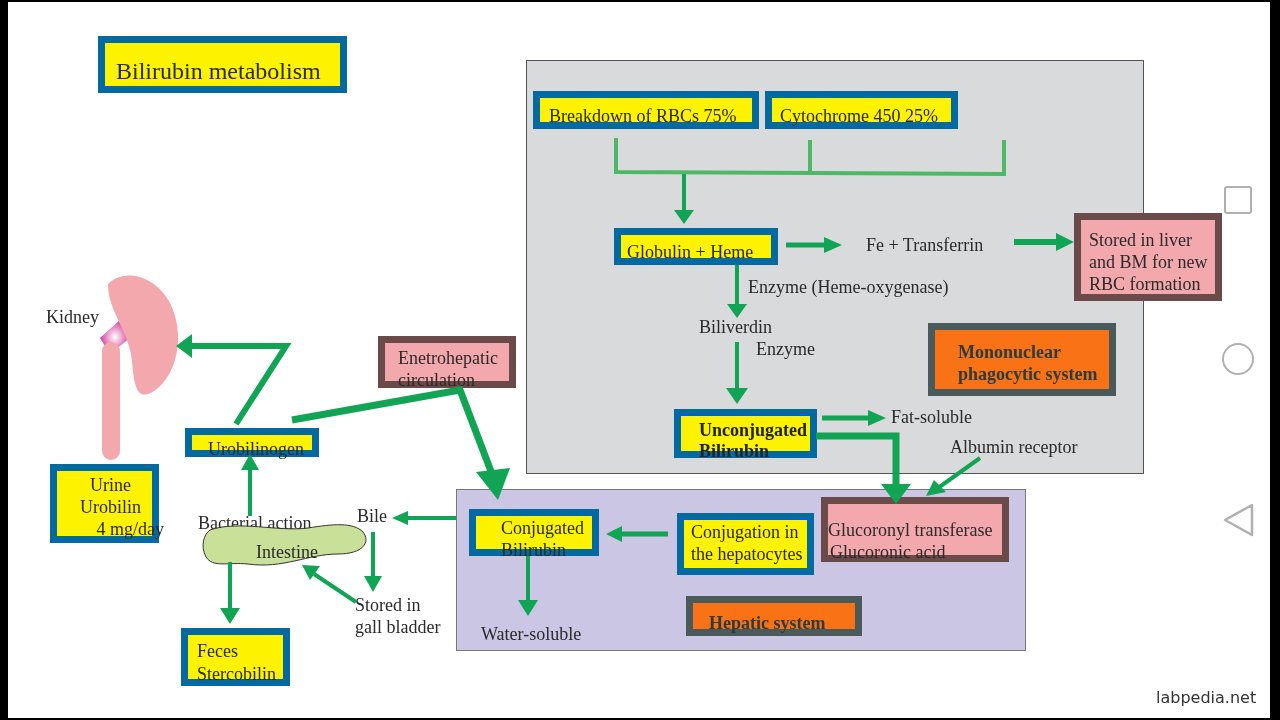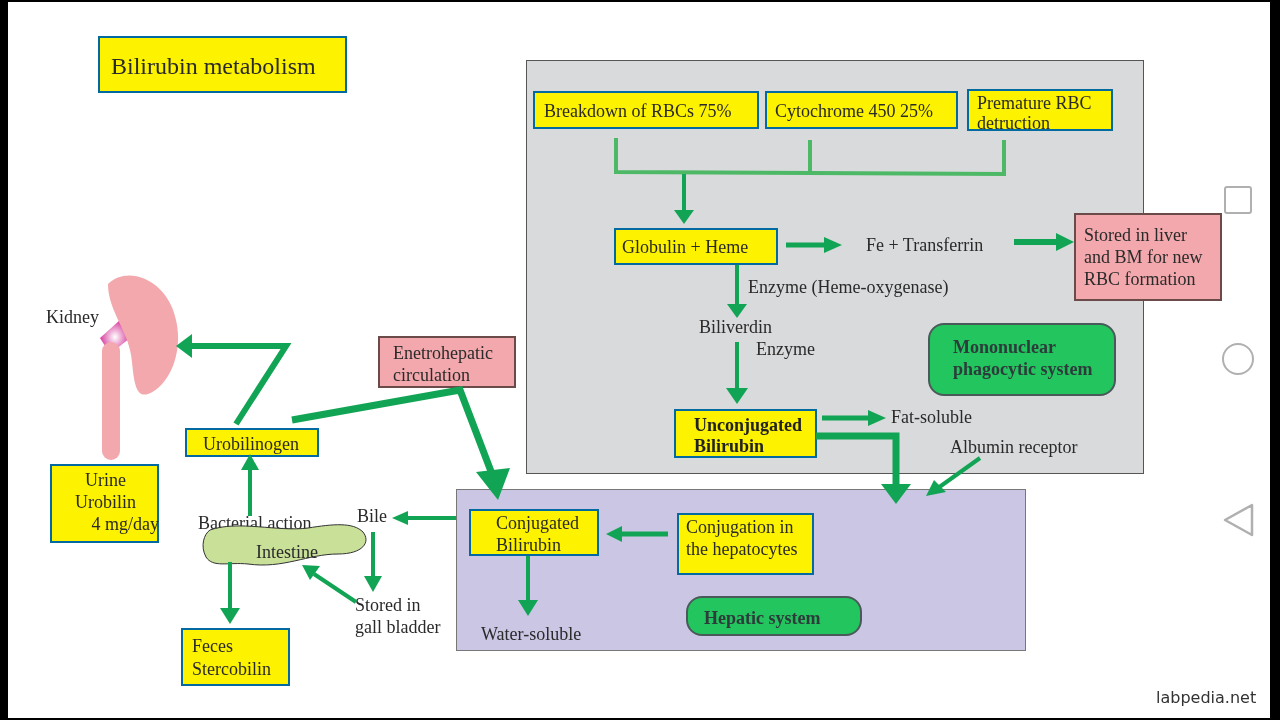--- a/index.html
+++ b/index.html
@@ -1,22 +1,22 @@
 <!DOCTYPE html>
 <html><head>
 <meta charset="utf-8">
 <style>
   html, body { margin:0; padding:0; }
   body { width:1280px; height:720px; background:#000; position:relative; overflow:hidden;
          font-family:"Liberation Serif", "DejaVu Serif", serif; color:#222; }
   #slide { position:absolute; left:8px; top:2px; width:1262px; height:716px; background:#fff; }
-  .box { position:absolute; box-sizing:border-box; border:2px solid #0369a1; }
+  .box { position:absolute; box-sizing:border-box; border:7px solid #0369a1; }
   .yellow { background:#fdf200; }
   .pink { background:#f2a8ac; border-color:#6b4a4a; }
-  .cyan { background:#22c55e; border-color:#4a5a5a;border-radius:16px; }
+  .cyan { background:#f97316; border-color:#4a5a5a; }
   .txt { position:absolute; font-size:18px; line-height:22px; white-space:nowrap; color:#2a2a2a; }
   .panel-gray { position:absolute; background:#d9dadc; border:1px solid #555; box-sizing:border-box; }
   .panel-lav { position:absolute; background:#cac6e4; border:1px solid #777; box-sizing:border-box; }
   .bold { font-weight:bold; color:#2d3b3b; }
   svg { position:absolute; left:0; top:0; }
   .navbtn { position:absolute; box-sizing:border-box; cursor:pointer; }
   .watermark { position:absolute; font-family:"DejaVu Sans", sans-serif; font-size:16px; color:#333; }
 </style>
 </head>
 <body>
@@ -29,24 +29,20 @@
 
   <div class="panel-gray" style="left:518px;top:58px;width:618px;height:414px;"></div>
 
   <div class="panel-lav" style="left:448px;top:487px;width:570px;height:162px;"></div>
 
   <div class="box yellow" style="left:525px;top:89px;width:226px;height:38px;">
     <div class="txt" style="left:9px;top:7px;">Breakdown of RBCs 75%</div>
   </div>
   <div class="box yellow" style="left:757px;top:89px;width:193px;height:38px;">
     <div class="txt" style="left:8px;top:7px;">Cytochrome 450 25%</div>
-  </div>
-  <div class="box yellow" style="left:959px;top:87px;width:146px;height:42px;">
-    <div class="txt" style="left:8px;top:1px;">Premature RBC</div>
-    <div class="txt" style="left:8px;top:23px;line-height:18px;">detruction</div>
   </div>
 
   <div class="box yellow" style="left:606px;top:226px;width:164px;height:37px;">
     <div class="txt" style="left:6px;top:6px;">Globulin + Heme</div>
   </div>
   <div class="txt" style="left:858px;top:232px;">Fe + Transferrin</div>
 
   <div class="box pink" style="left:1066px;top:211px;width:148px;height:88px;">
     <div class="txt" style="left:8px;top:9px;">Stored in liver</div>
     <div class="txt" style="left:8px;top:31px;">and BM for new</div>
@@ -62,20 +58,24 @@
     <div class="txt bold" style="left:23px;top:33px;">phagocytic system</div>
   </div>
 
   <div class="box yellow" style="left:666px;top:407px;width:143px;height:49px;">
     <div class="txt bold" style="left:18px;top:3px;color:#222;">Unconjugated</div>
     <div class="txt bold" style="left:18px;top:24px;color:#222;">Bilirubin</div>
   </div>
   <div class="txt" style="left:883px;top:404px;">Fat-soluble</div>
   <div class="txt" style="left:942px;top:434px;">Albumin receptor</div>
 
+  <div class="box pink" style="left:813px;top:495px;width:188px;height:65px;">
+    <div class="txt" style="left:0px;top:15px;">Glucoronyl transferase</div>
+    <div class="txt" style="left:2px;top:37px;">Glucoronic acid</div>
+  </div>
   <div class="box yellow" style="left:669px;top:511px;width:137px;height:62px;">
     <div class="txt" style="left:7px;top:1px;">Conjugation in</div>
     <div class="txt" style="left:7px;top:23px;">the hepatocytes</div>
   </div>
   <div class="box yellow" style="left:461px;top:507px;width:130px;height:47px;">
     <div class="txt" style="left:25px;top:1px;">Conjugated</div>
     <div class="txt" style="left:25px;top:23px;">Bilirubin</div>
   </div>
   <div class="txt" style="left:473px;top:621px;">Water-soluble</div>
   <div class="box cyan" style="left:678px;top:594px;width:176px;height:40px;">

